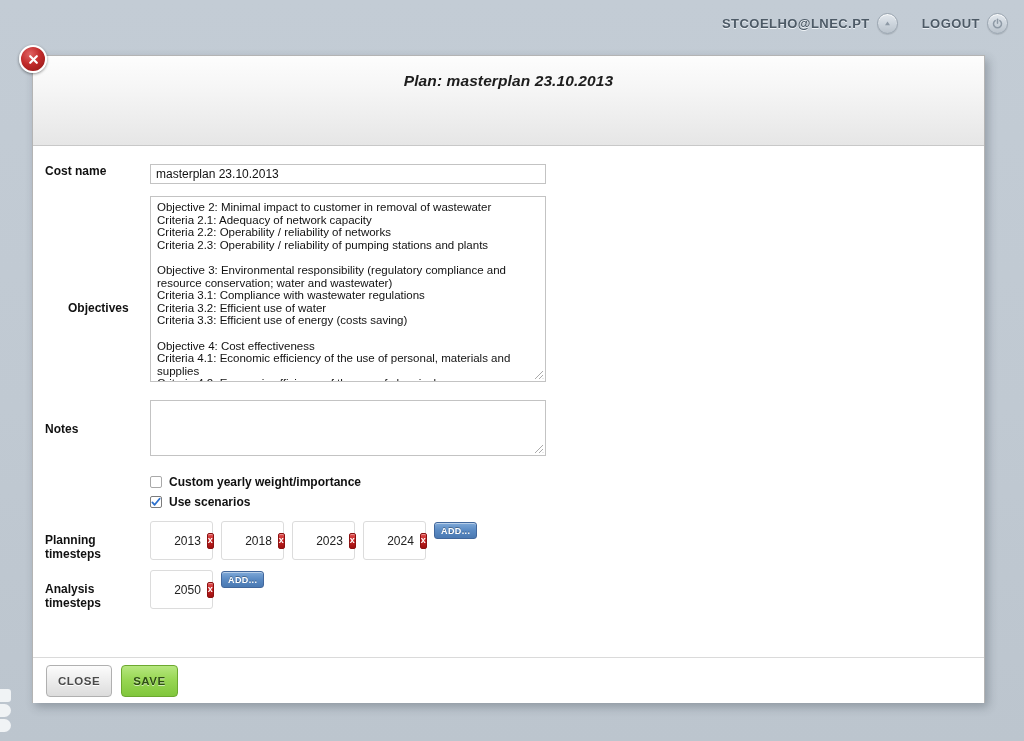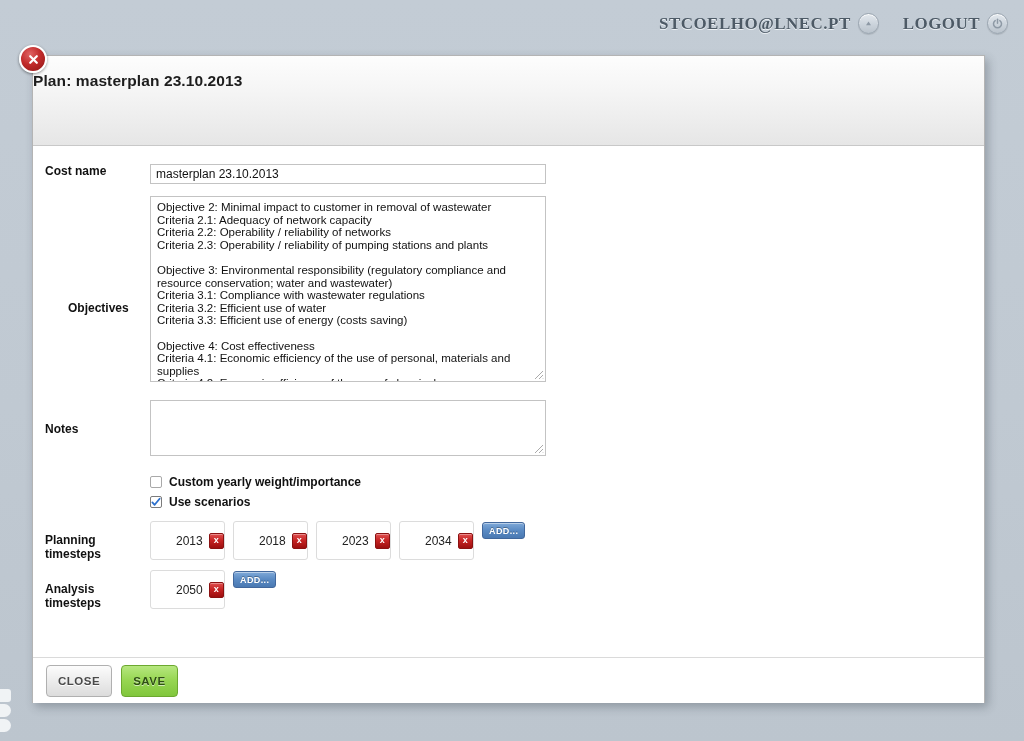--- a/index.html
+++ b/index.html
@@ -18,22 +18,22 @@
   .topbar {
     position: absolute; top: 0; left: 0; width: 1024px; height: 47px;
     display: flex; align-items: center; justify-content: flex-end;
     padding-right: 16px;
   }
   .topbar-group {
     display: flex; align-items: center; gap: 7px;
     margin-left: 24px;
   }
   .topbar-label {
-    font-size: 17px; font-weight: bold; letter-spacing: .45px;
-    color: #4d5a66; text-shadow: 0 1px 0 #eef2f6; font-family: Liberation Serif, serif;
+    font-size: 13px; font-weight: bold; letter-spacing: .45px;
+    color: #4d5a66; text-shadow: 0 1px 0 #eef2f6;
   }
   .round-btn {
     width: 21px; height: 21px; border-radius: 50%;
     background: linear-gradient(180deg,#e4e9ee 0%, #cdd5dd 50%, #bac3cc 100%);
     border: 1px solid #9aa5b0;
     box-shadow: inset 0 1px 0 rgba(255,255,255,.85), 0 1px 1px rgba(0,0,0,.12);
     display: flex; align-items: center; justify-content: center;
   }
   .round-btn svg { display:block; }
 
@@ -46,23 +46,24 @@
     box-shadow: 3px 4px 9px rgba(40,50,60,.30);
   }
   .dialog-header {
     height: 90px;
     background: linear-gradient(180deg, #fdfdfd 0%, #f6f6f6 35%, #e6e6e6 100%);
     border-bottom: 1px solid #c8c8c8;
     position: relative;
   }
   .dialog-title {
     position: absolute; top: 16px; left: 0; width: 100%;
-    text-align: left;
+    text-align: center;
     font-size: 15.5px; font-weight: bold; color: #1d1d1d;
     letter-spacing: .1px;
+    font-style: italic;
   }
   .close-btn {
     position: absolute; left: -14px; top: -11px;
     width: 28px; height: 28px; border-radius: 50%;
     background: radial-gradient(circle at 38% 30%, #e06464 0%, #c22b2b 45%, #8d1414 100%);
     border: 2px solid #ffffff;
     box-shadow: 0 1px 3px rgba(0,0,0,.45);
     display: flex; align-items: center; justify-content: center;
     z-index: 20;
   }
@@ -135,21 +136,21 @@
   .cb.checked {
     background: #fff;
     border-color: #7b7b7b;
   }
   .cb-label { font-size: 12px; font-weight: bold; color: #111; }
 
   
   .ts-row { display: flex; align-items: center; }
   .ts-list { display: flex; align-items: center; gap: 8px; }
   .ts-box {
-    width: 75px; height: 39px;
+    width: 63px; height: 39px;
     border: 1px solid #dcdcdc;
     background: #fff;
     border-radius: 3px;
     display: flex; align-items: center; justify-content: center;
     gap: 6px;
     padding-left: 25px;
   }
   .ts-year { font-size: 12px; color: #222; }
   .ts-del {
     width: 16px; height: 16px; border-radius: 2px;
@@ -333,21 +334,21 @@
           </div>
           <div class="ts-box">
             <span class="ts-year">2018</span>
             <span class="ts-del">x</span>
           </div>
           <div class="ts-box">
             <span class="ts-year">2023</span>
             <span class="ts-del">x</span>
           </div>
           <div class="ts-box">
-            <span class="ts-year">2034</span>
+            <span class="ts-year">2024</span>
             <span class="ts-del">x</span>
           </div>
         </div>
         <span class="add-btn">ADD...</span>
       </div>
     </div>
 
     <div class="form-row ts-row">
       <div class="form-label" style="padding-top:21px;">Analysis timesteps</div>
       <div class="field-col" style="display:flex;align-items:flex-start;">

